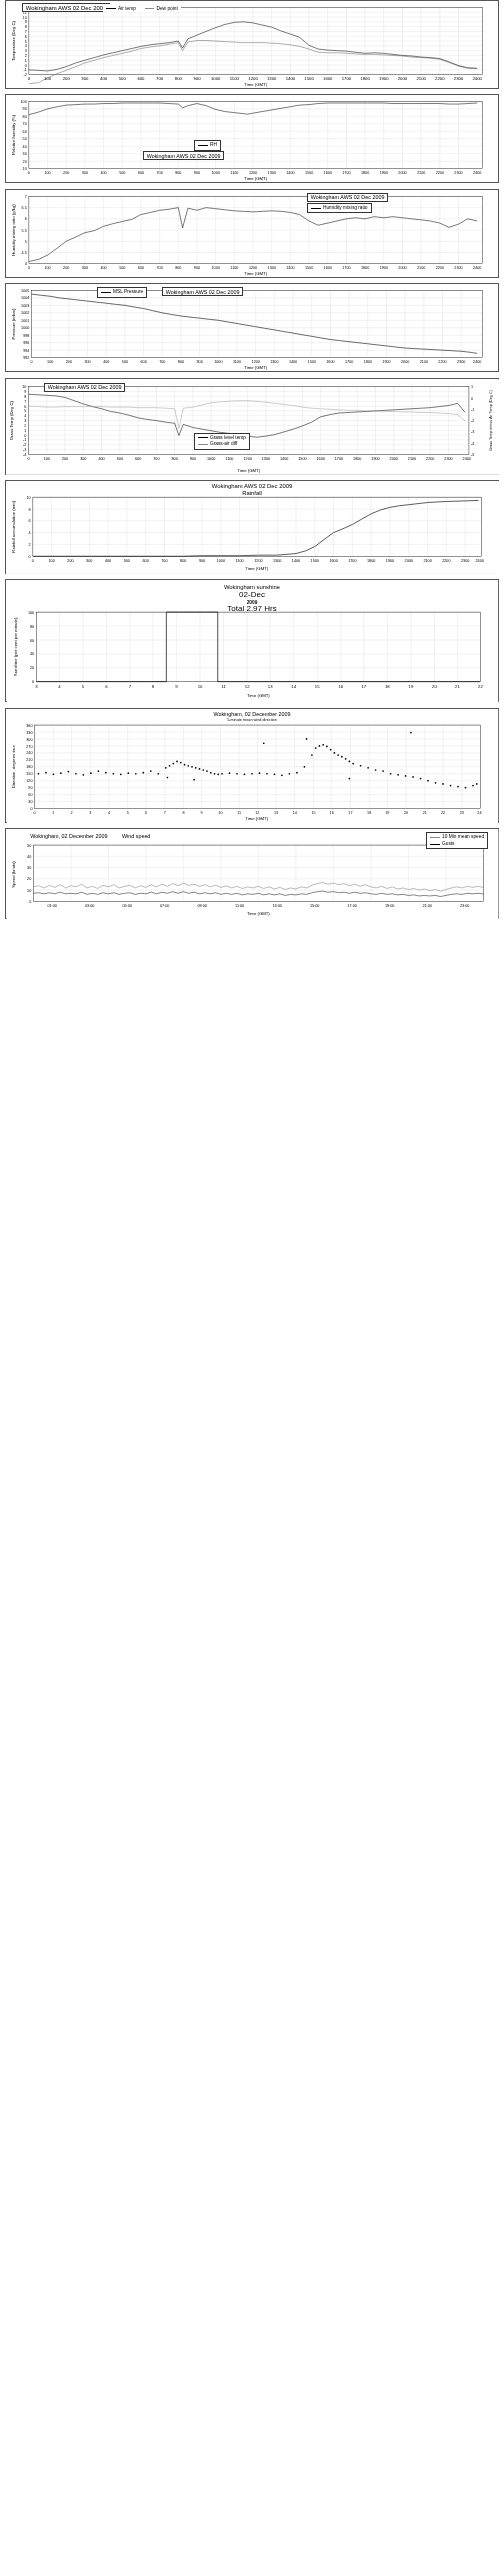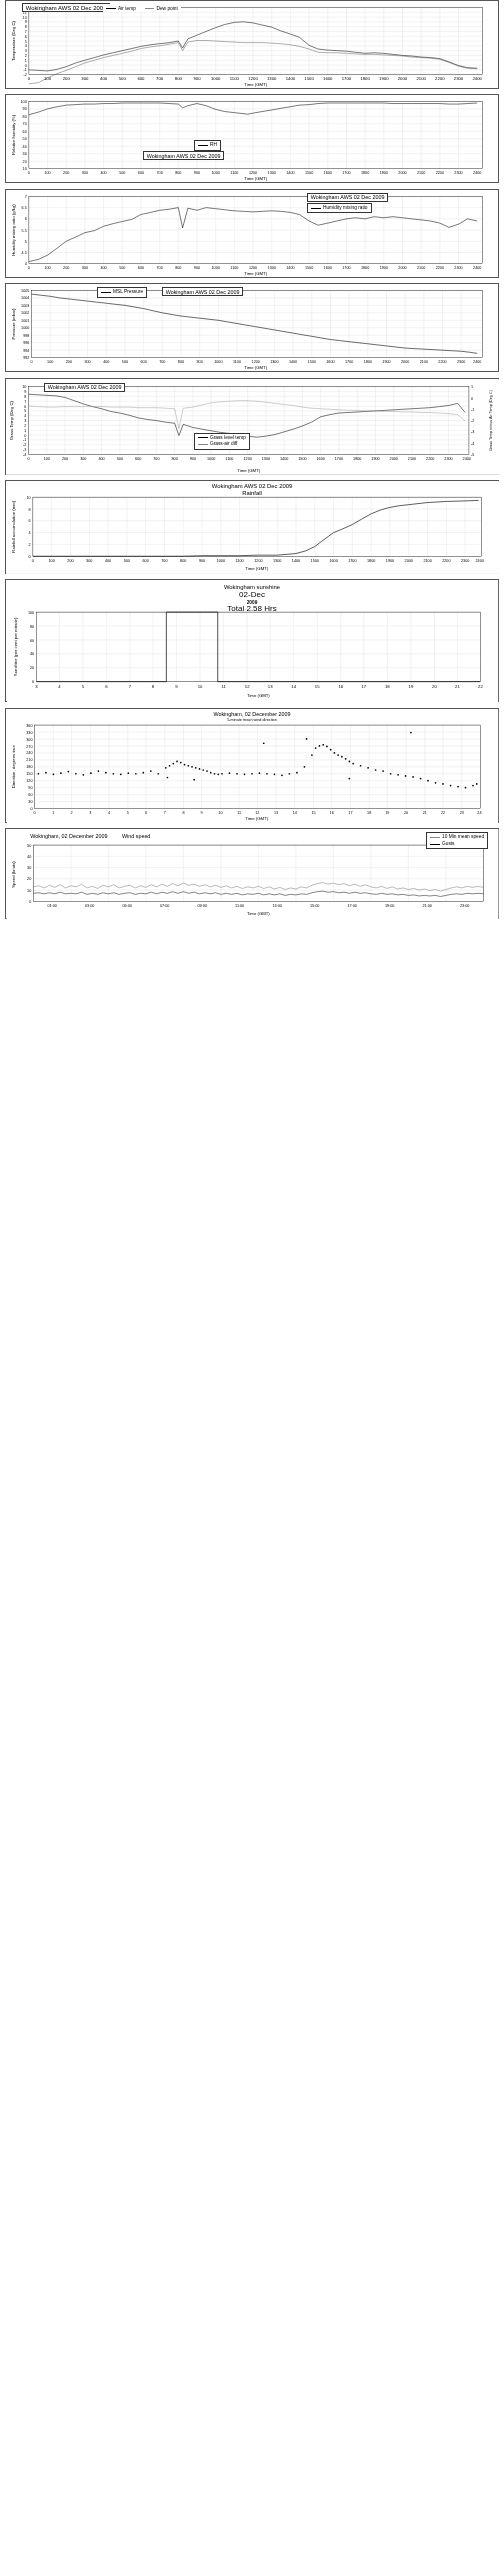--- a/index.html
+++ b/index.html
@@ -658,21 +658,21 @@
         <text x="51" y="141">40</text>
           <text x="51" y="167">20</text>
           <text x="51" y="193">0</text>
       </g>
       <text x="18" y="125" font-size="8" text-anchor="middle" transform="rotate(-90 18 125)">Sunshine (per cent per minute)</text>
       <text x="470" y="218" font-size="8" text-anchor="middle">Time (GMT)</text>
     </svg>
     <div class="centertitle" style="top:3.2px;font-size:5.9px;">Wokingham sunshine</div>
     <div class="centertitle" style="top:9.7px;font-size:8px;">02-Dec</div>
     <div class="centertitle" style="top:19.3px;font-size:4.8px;font-weight:bold;">2009</div>
-    <div class="centertitle" style="top:23.6px;font-size:8px;">Total 2.58 Hrs</div>
+    <div class="centertitle" style="top:23.6px;font-size:8px;">Total 2.97 Hrs</div>
   </div>
 
   <div class="panel" style="width:494px;height:115px;">
     <svg width="493" height="114" viewBox="0 0 918 213">
       <rect x="0" y="0" width="918" height="213" fill="#fff"></rect>
       <g stroke="#cfcfcf" stroke-width="0.5">
         <line x1="52" y1="30" x2="885" y2="30"></line>
           <line x1="52" y1="43" x2="885" y2="43"></line>
         <line x1="52" y1="56" x2="885" y2="56"></line>
           <line x1="52" y1="69" x2="885" y2="69"></line>

